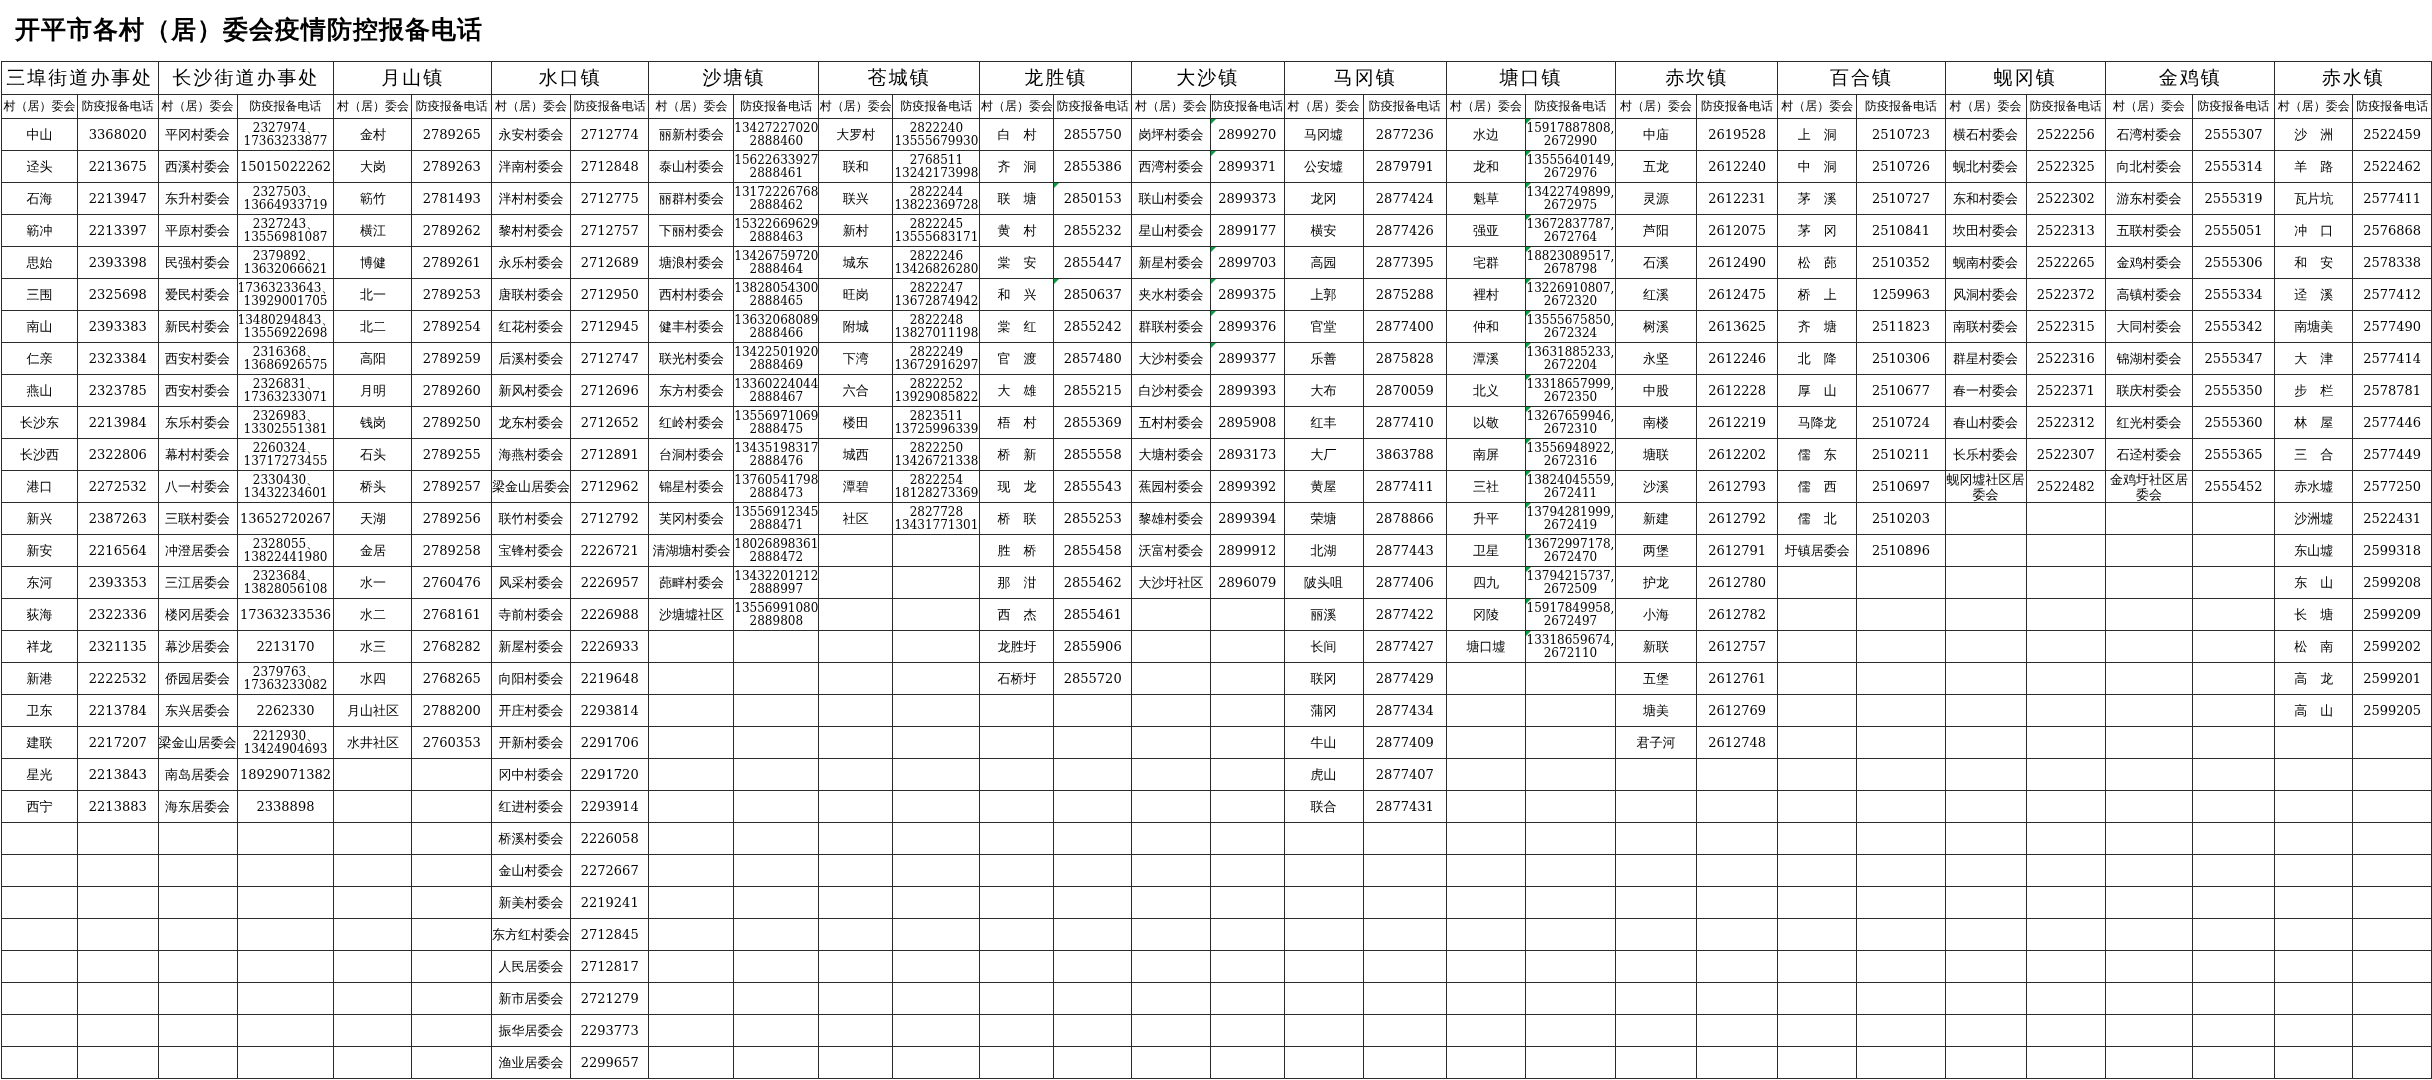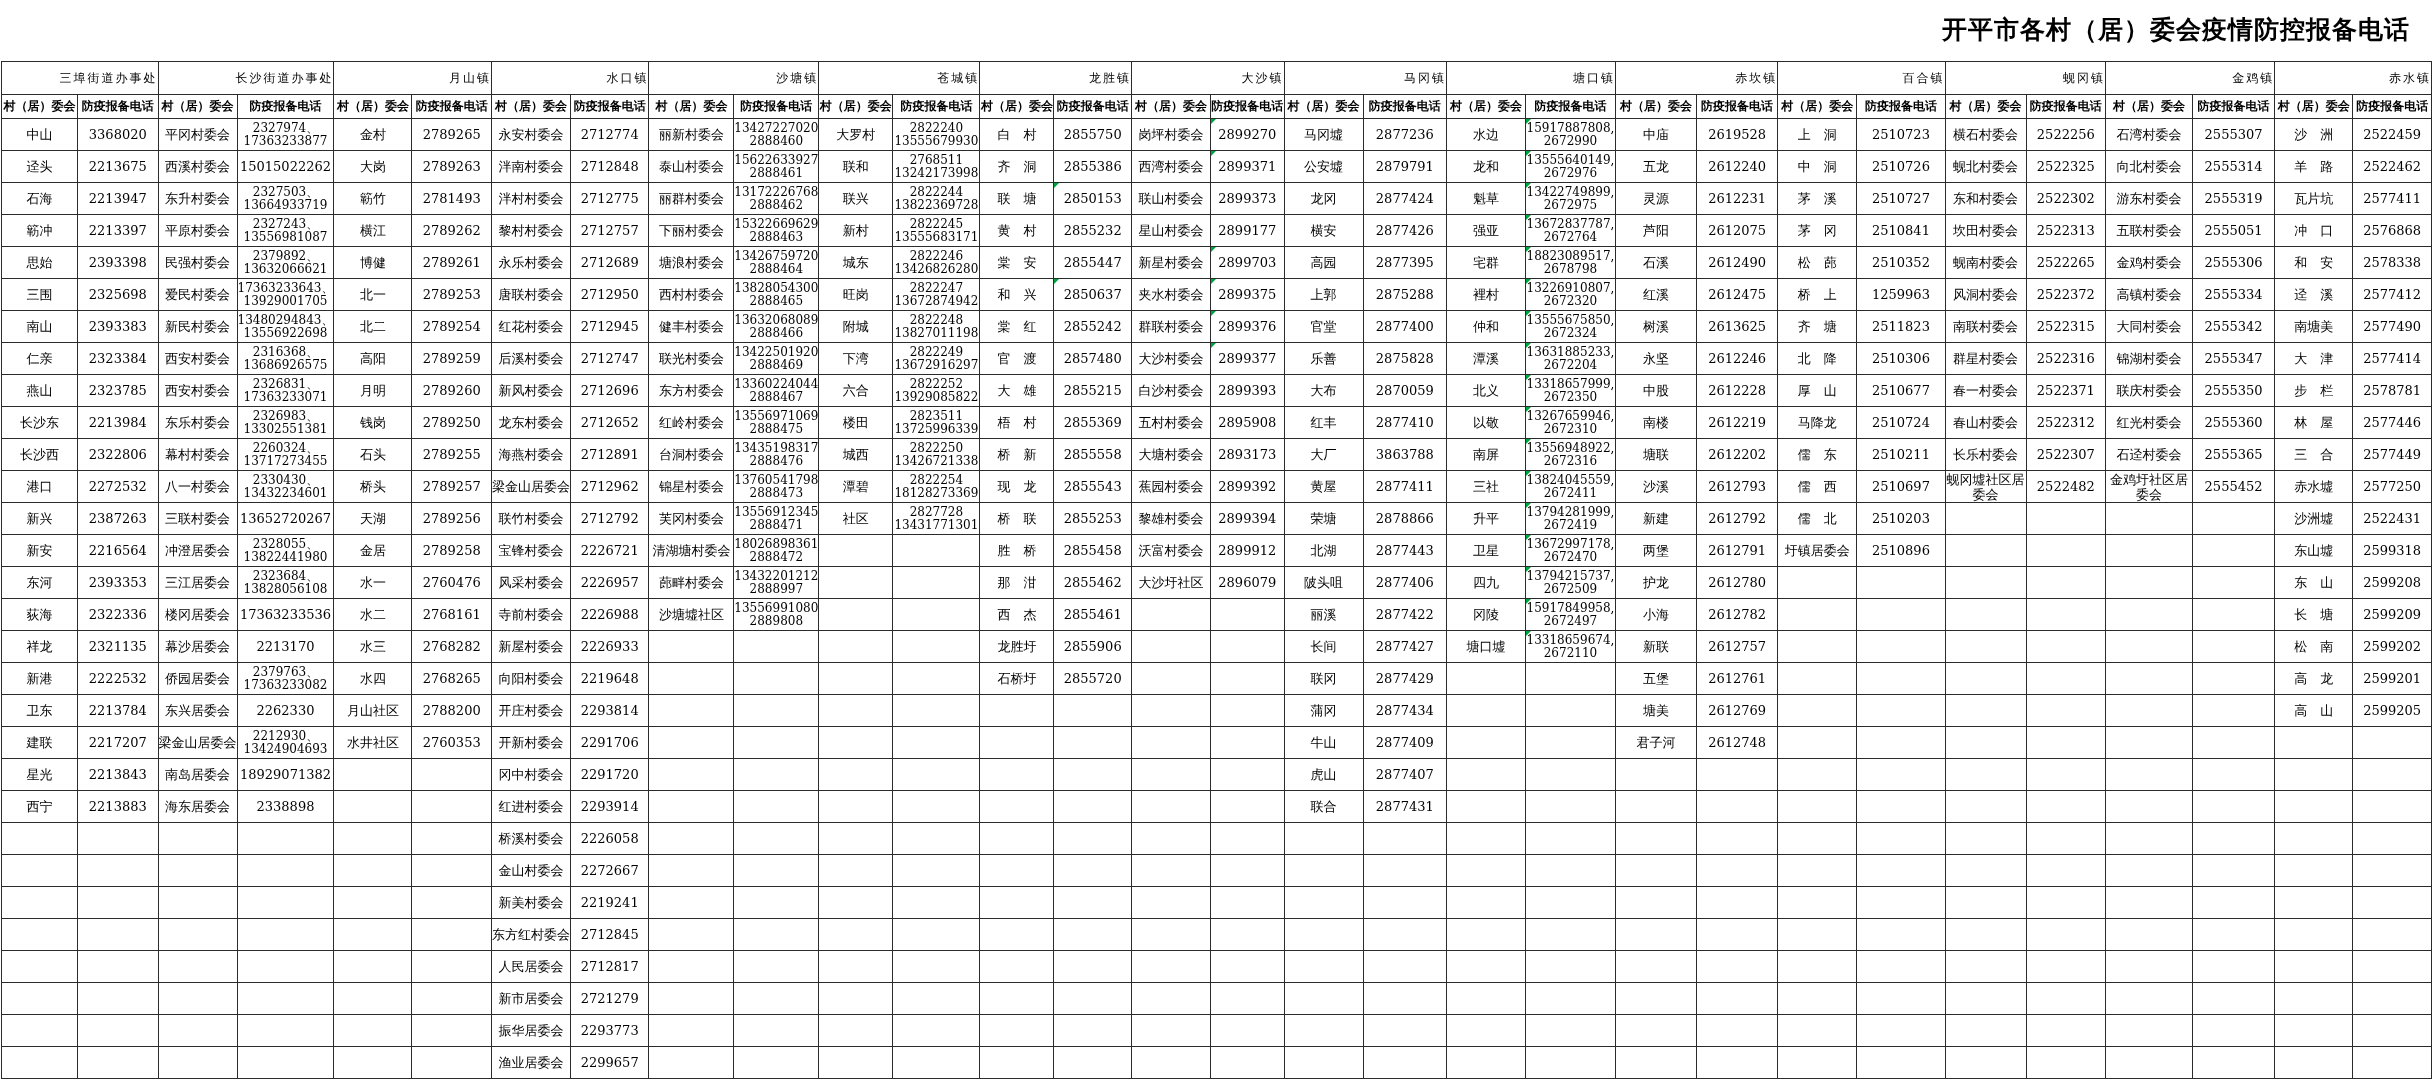--- a/index.html
+++ b/index.html
@@ -3,36 +3,36 @@
 <meta charset="utf-8">
 <style>
   html,body{margin:0;padding:0;}
   body{
     width:2432px;height:1080px;background:#ffffff;color:#000;
     font-family:"DejaVu Serif","Liberation Serif",serif;
     overflow:hidden;
   }
   .page{position:relative;width:2432px;height:1080px;background:#fff;}
   .title{
-    position:absolute;top:13px;left:0;width:2410px;
-    text-align:right;font-size:25px;font-weight:bold;letter-spacing:1px;
+    position:absolute;top:13px;left:15px;width:2410px;
+    text-align:left;font-size:25px;font-weight:bold;letter-spacing:1px;
     white-space:nowrap;
   }
   table.dir{
     position:absolute;left:1px;top:61px;
     border-collapse:collapse;table-layout:fixed;
     background:#fff;
   }
   table.dir th, table.dir td{
     border:1px solid #2b2b2b;
     text-align:center;vertical-align:middle;
     padding:0;overflow:hidden;
   }
-  tr.town-row th{height:32px;font-size:12px;font-weight:normal;letter-spacing:2px;text-align:right;}
-  tr.colhead-row th{height:23px;font-size:12px;font-weight:bold;}
+  tr.town-row th{height:32px;font-size:19px;font-weight:normal;letter-spacing:2px;}
+  tr.colhead-row th{height:23px;font-size:12px;font-weight:normal;}
   tbody td{height:31px;font-size:13px;position:relative;line-height:15px;}
   td.p{white-space:pre-line;font-family:"DejaVu Serif","Liberation Serif",serif;}
   td.p.two{font-size:12px;line-height:13px;}
   .mark{
     position:absolute;top:0;left:0;width:0;height:0;
     border-top:5px solid var(--mark,#00a33e);
     border-right:5px solid transparent;
   }
 </style>
 </head>

